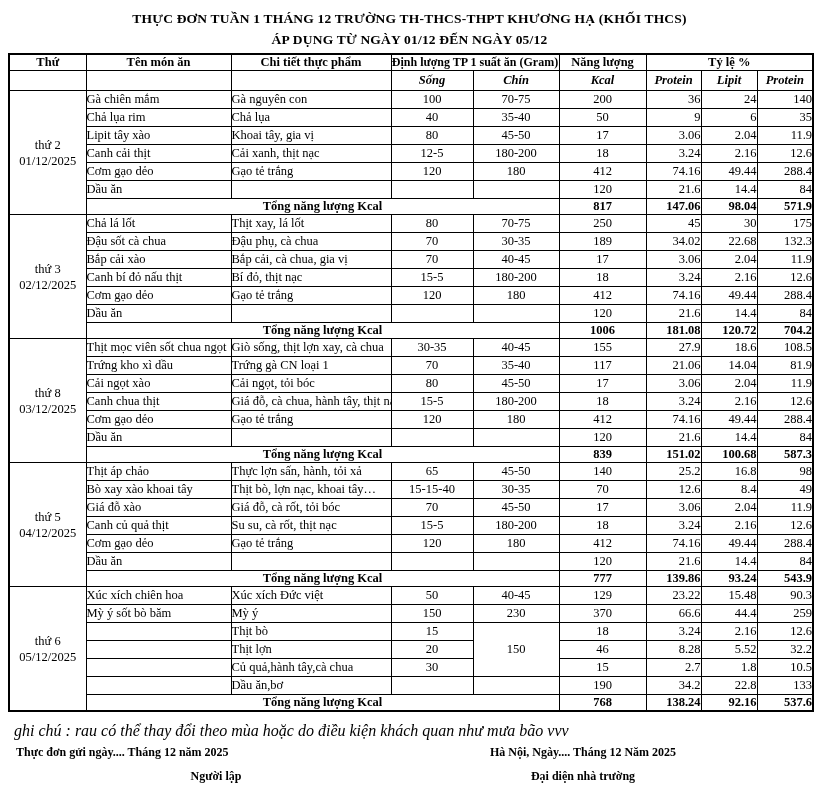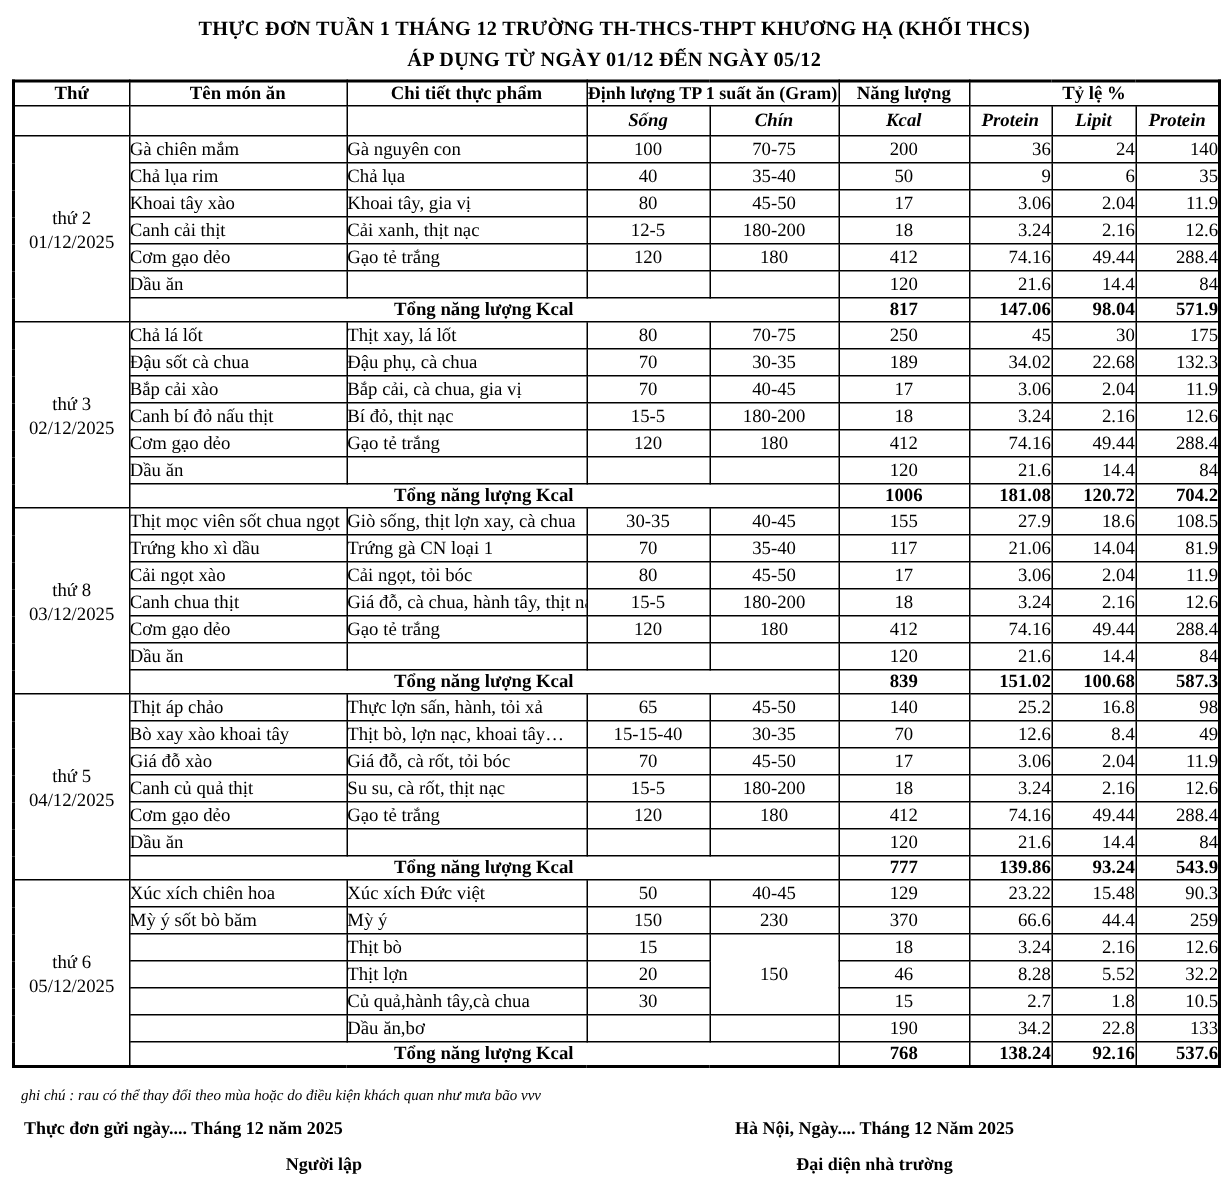--- a/index.html
+++ b/index.html
@@ -34,21 +34,21 @@
   td.day-cell { text-align:center; font-size:13px; line-height:16px; }
   td.day-cell div { line-height:16px; }
 
   tr.total-row td { font-weight:bold; height:15px; line-height:15px; }
   td.total-label { text-align:center; font-size:13px; }
 
   .sm { font-size:10.5px; }
   .md { font-size:11.5px; }
 
   .note {
-    margin:7px 0 0 14px; font-style:italic; font-size:10px; line-height:14px;
+    margin:7px 0 0 14px; font-style:italic; font-size:16px; line-height:14px;
   }
   .sign-row { display:flex; margin-top:7px; font-weight:bold; font-size:12px;align-items:flex-end; }
   .sign-left { margin-left:16px; width:400px; }
   .sign-left .l2 { text-align:center; margin-top:9px; }
   .sign-right { margin-left:auto; margin-right:96px; width:280px; text-align:center; }
   .sign-right .l2 { margin-top:9px; }
 </style>
 </head>
 <body>
 
@@ -109,21 +109,21 @@
     <td class="c-dish">Chả lụa rim</td>
     <td class="c-det">Chả lụa</td>
     <td class="c-num">40</td>
     <td class="c-num">35-40</td>
     <td class="c-num">50</td>
     <td class="c-pct">9</td>
     <td class="c-pct">6</td>
     <td class="c-pct">35</td>
   </tr>
   <tr>
-    <td class="c-dish">Khoai tây xào</td>
+    <td class="c-dish">Lipit tây xào</td>
     <td class="c-det">Khoai tây, gia vị</td>
     <td class="c-num">80</td>
     <td class="c-num">45-50</td>
     <td class="c-num">17</td>
     <td class="c-pct">3.06</td>
     <td class="c-pct">2.04</td>
     <td class="c-pct">11.9</td>
   </tr>
   <tr>
     <td class="c-dish">Canh cải thịt</td>

